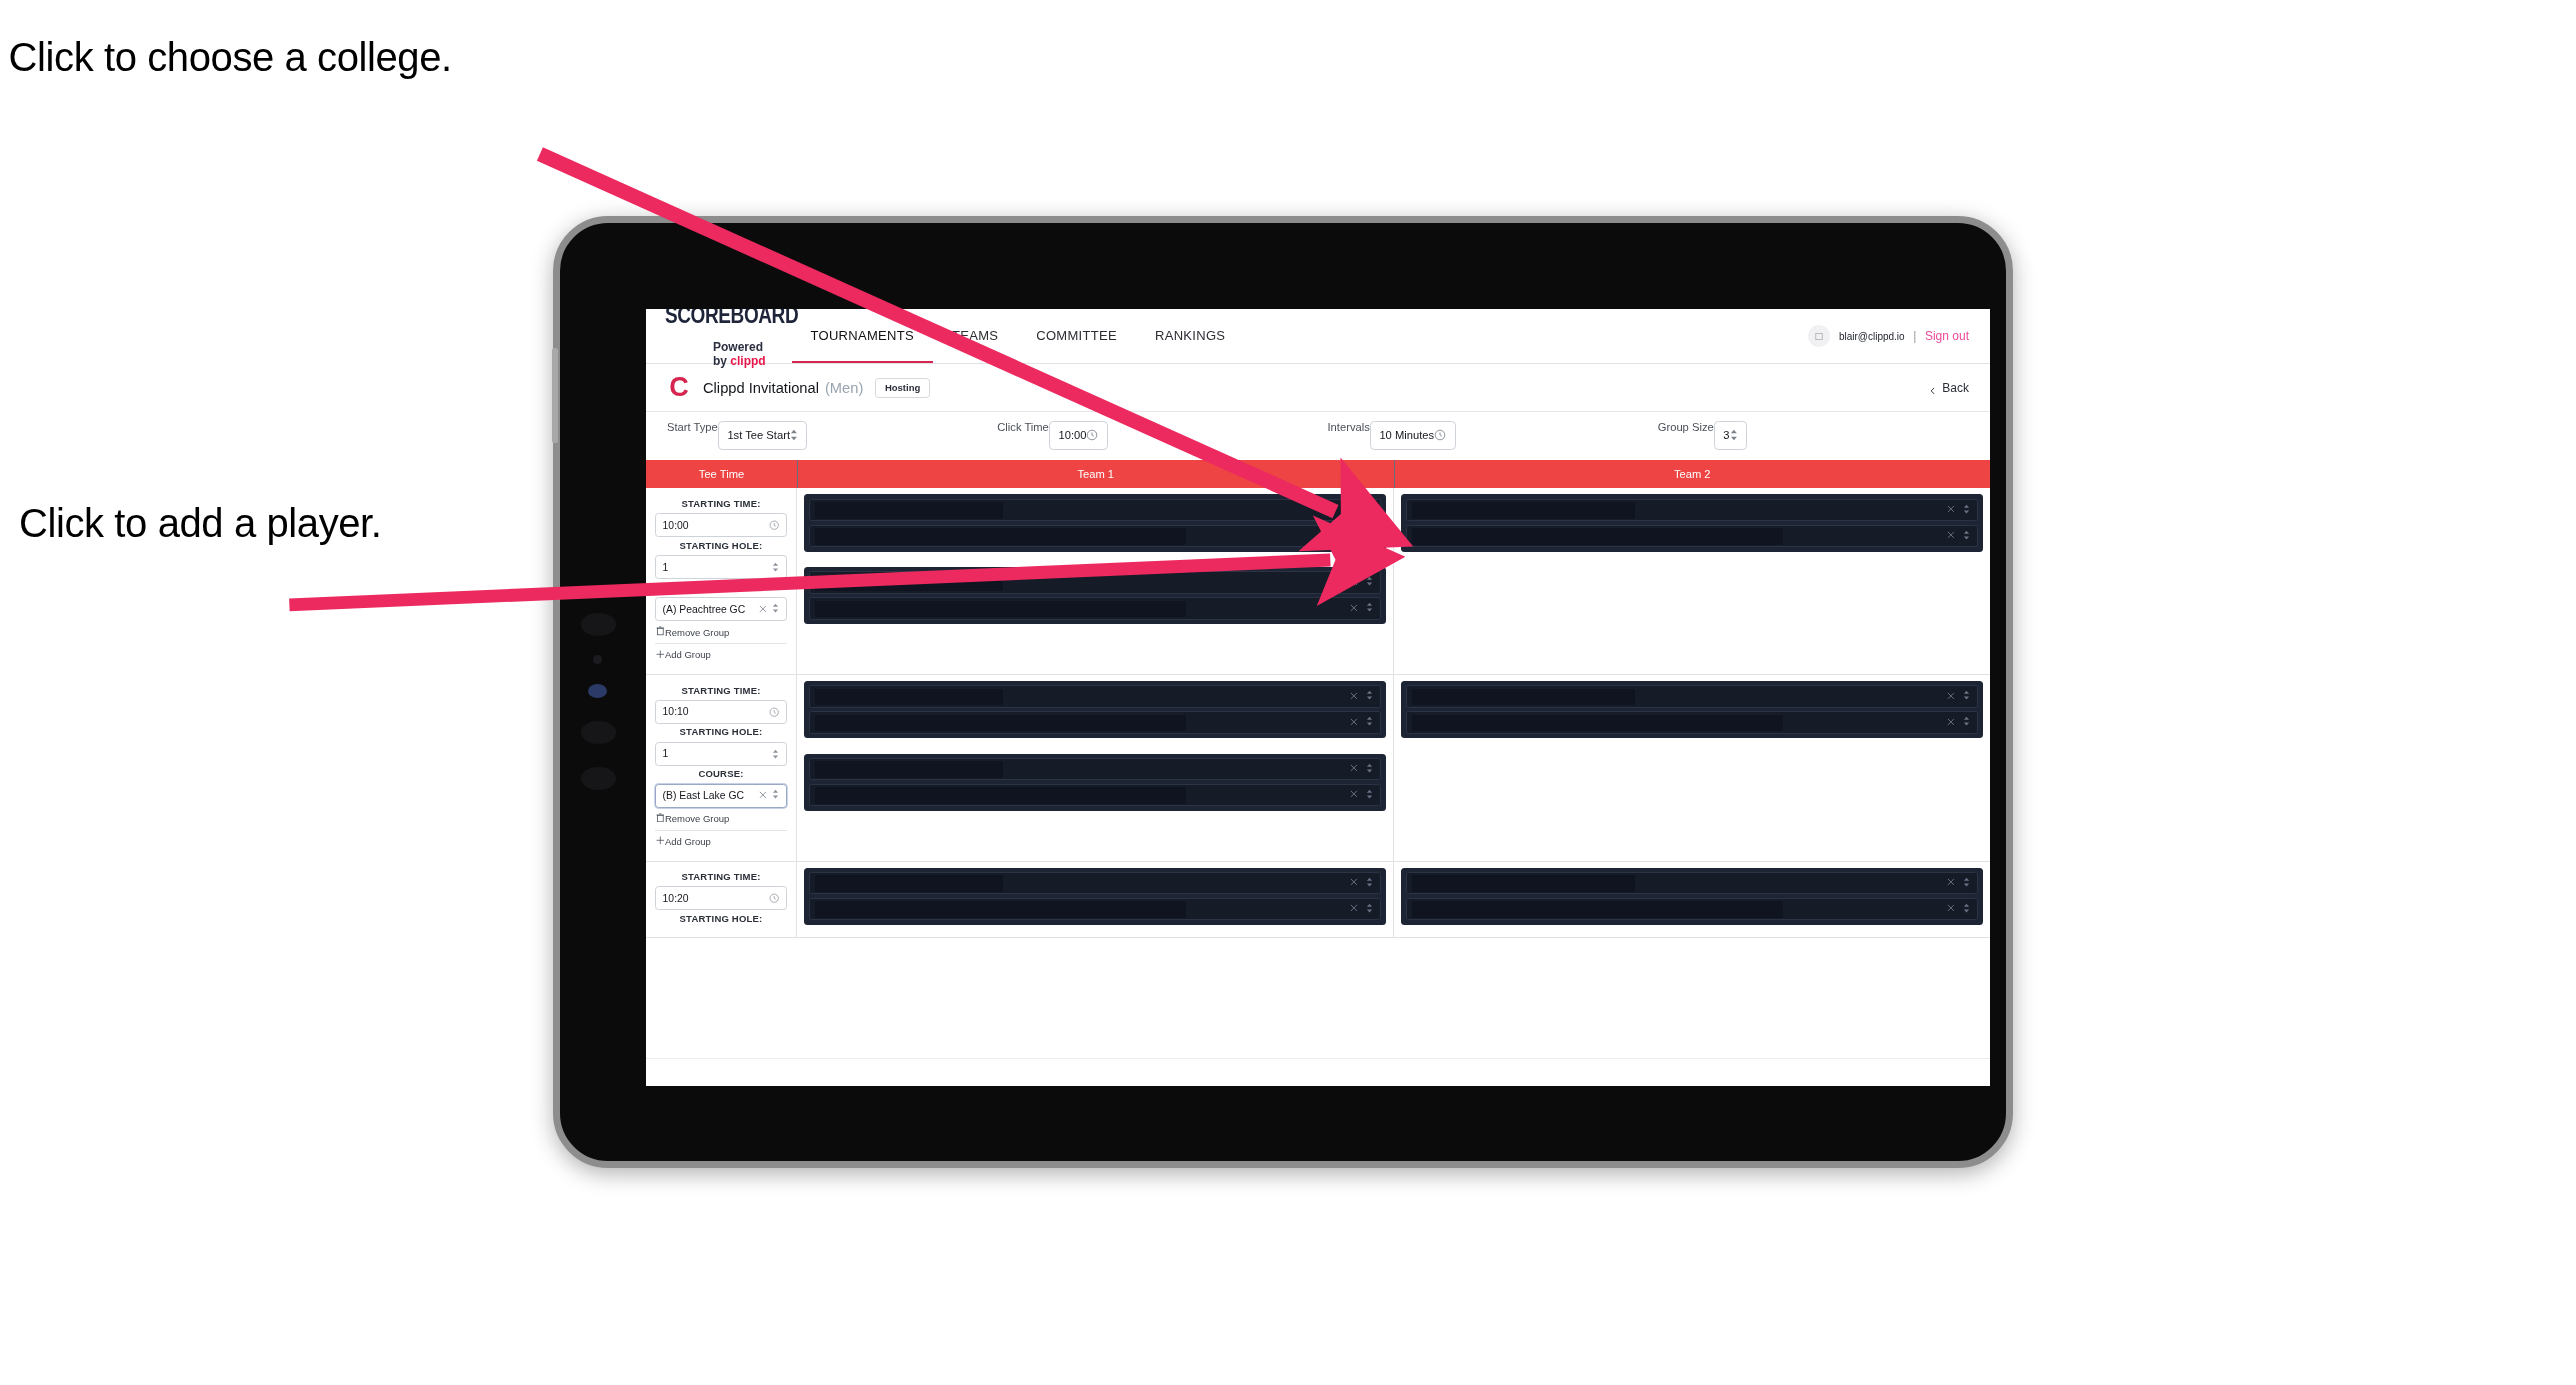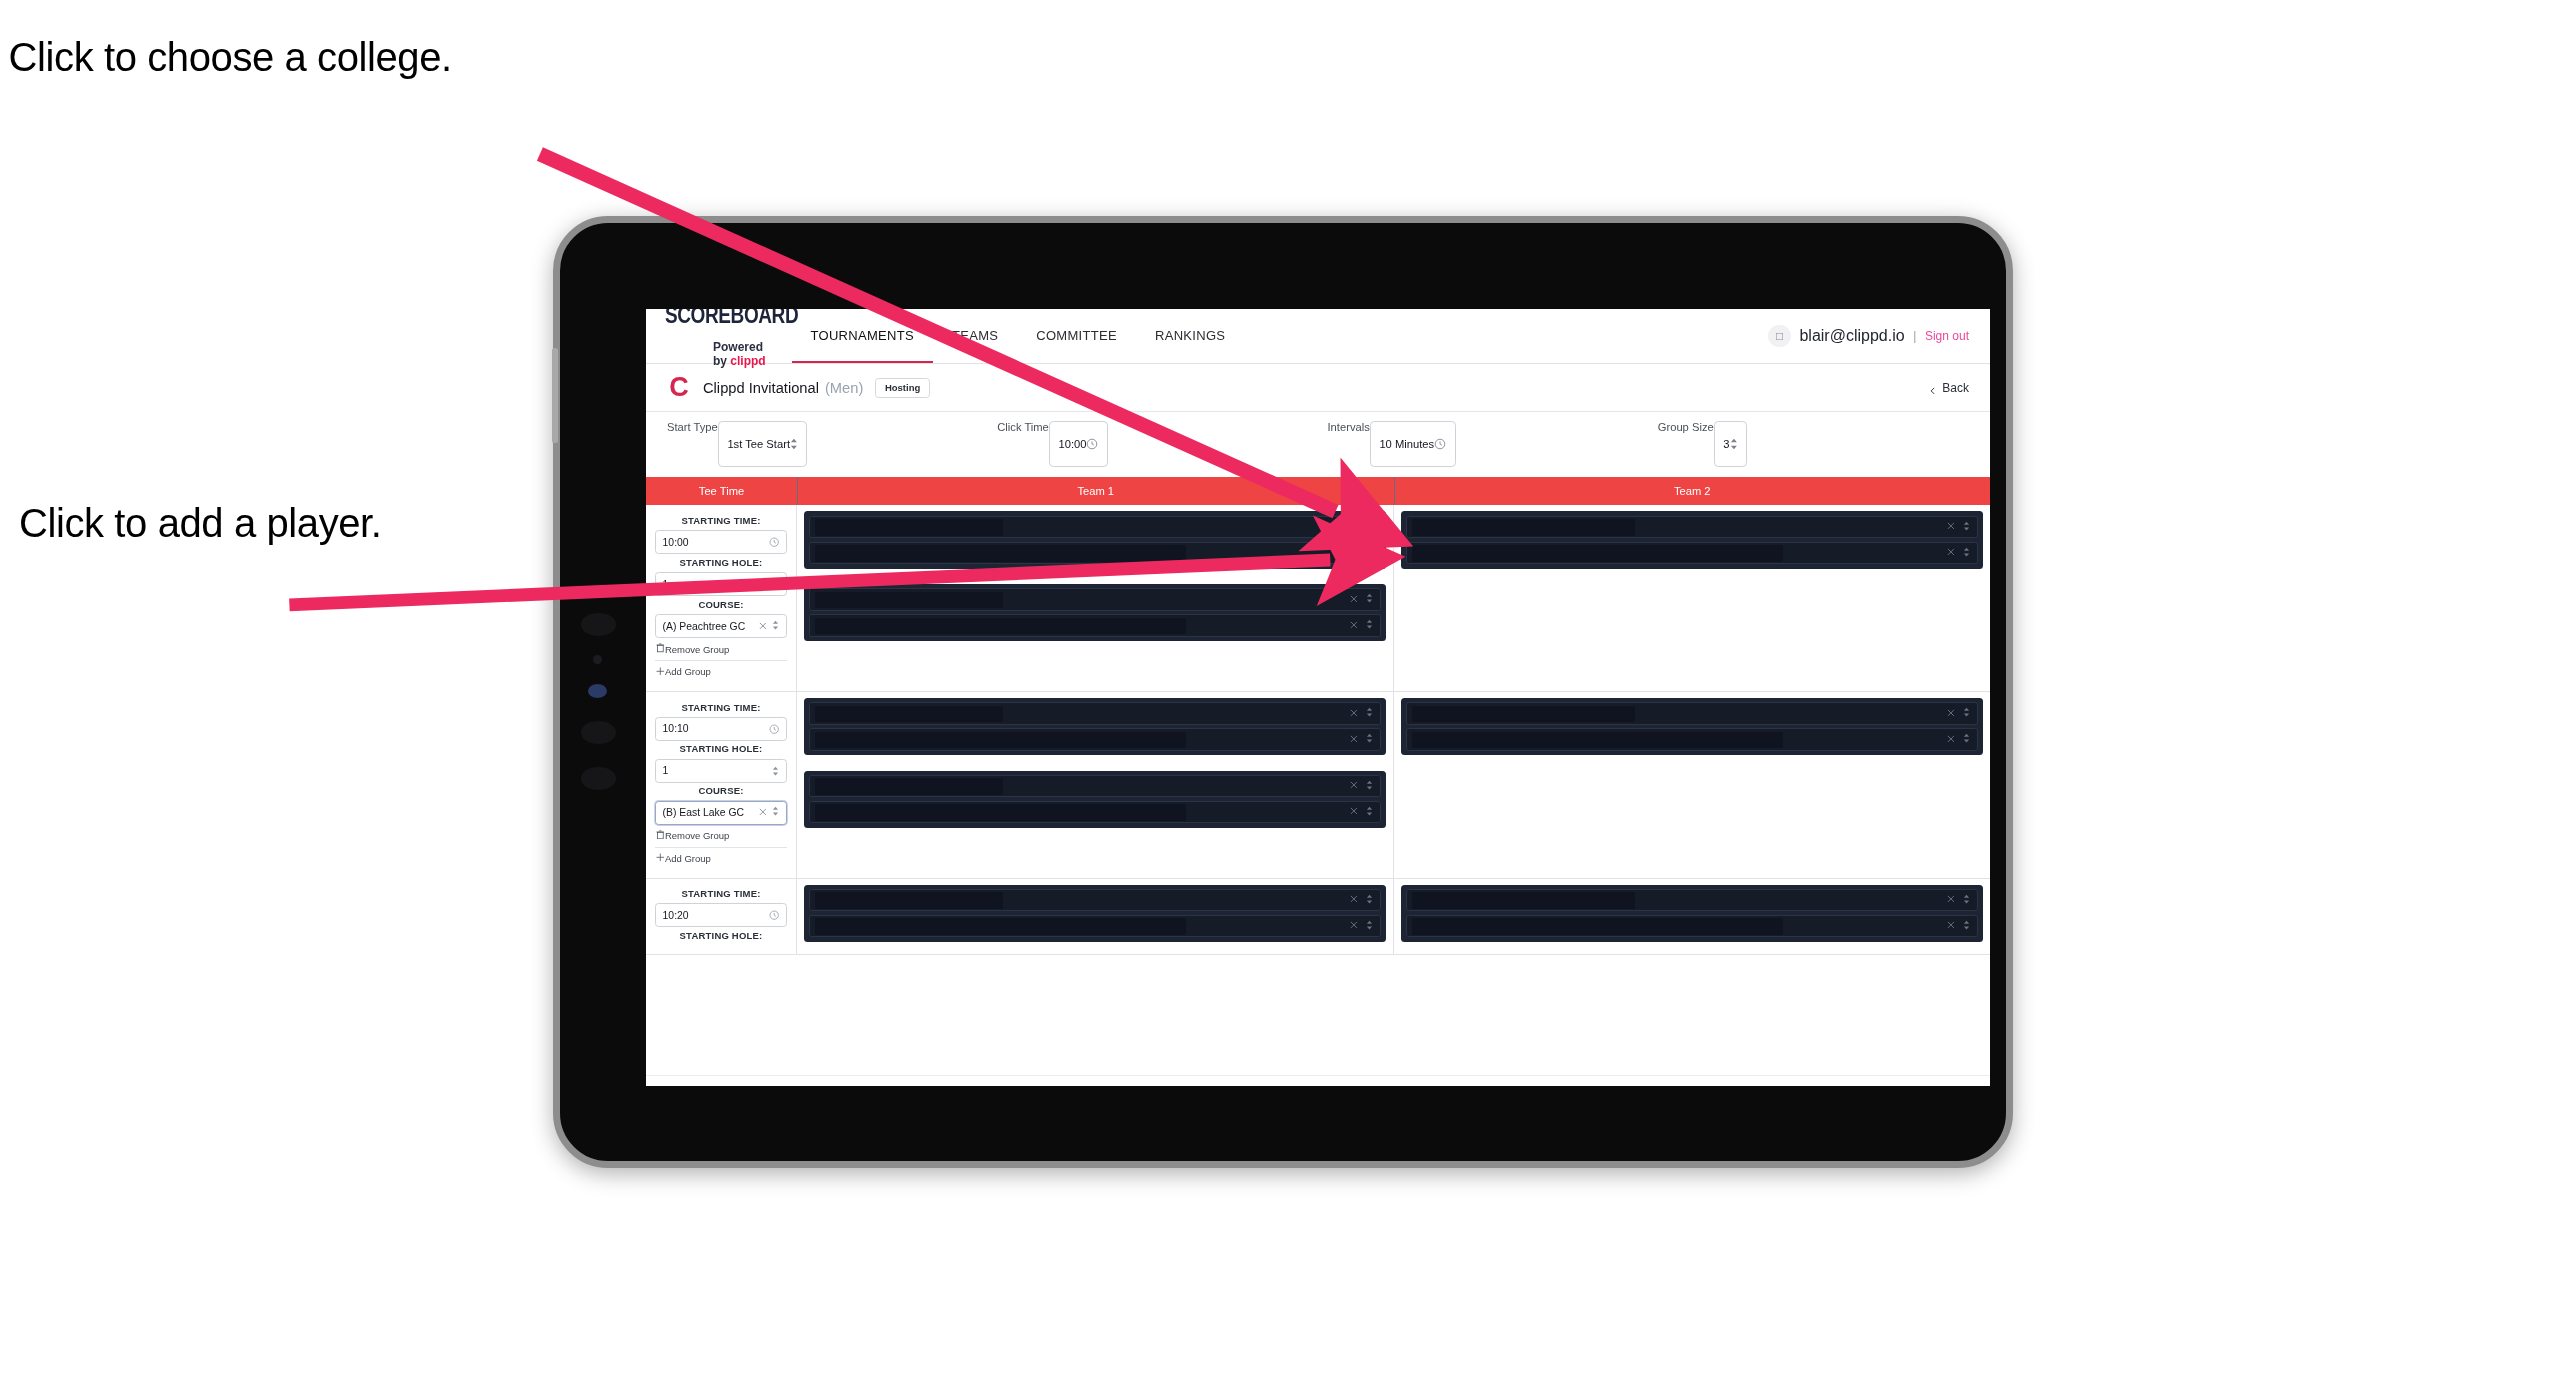--- a/index.html
+++ b/index.html
@@ -50,38 +50,38 @@
   .logo-sub{font-size:12px;color:#2b2f40;margin-top:16px;font-weight:bold;padding-left:48px;}
   .logo-sub .brand{color:#e8174b;}
   .navlinks{display:flex;align-items:stretch;margin-left:15.5px;}
   .navlink{
     display:flex;align-items:center;padding:0 19px;font-size:13px;color:#2c2c33;
     letter-spacing:0.3px;border-bottom:2.6px solid transparent;box-sizing:border-box;cursor:pointer;
   }
   .navlink.active{border-bottom-color:#d6264f;color:#111;}
   .nav-right{margin-left:auto;display:flex;align-items:center;padding-right:21px;gap:8.6px;}
   .avatar{width:22.5px;height:22.5px;border-radius:50%;background:#f1f1f3;display:flex;align-items:center;justify-content:center;font-size:9.5px;color:#8c8c94;}
-  .nav-right .email{font-size:16px;color:#22262e;}
+  .nav-right .email{font-size:10px;color:#22262e;}
   .nav-right .sep{font-size:12px;color:#9aa0a6;}
   .nav-right .signout{font-size:12px;color:#ec4899;cursor:pointer;}
 
   
   #tourbar{height:48px;display:flex;align-items:center;padding:0 21px;border-bottom:0.9px solid #e6e6e8;box-sizing:border-box;}
   .c-logo{width:24px;height:24px;display:flex;align-items:center;justify-content:center;font-size:27px;font-weight:bold;color:#d6264f;line-height:1;font-family:"Liberation Sans", sans-serif;}
   .tour-name{font-size:14.7px;color:#15171d;margin-left:12px;}
   .tour-gender{font-size:14.7px;color:#9aa3b0;margin-left:6px;}
   .hosting-chip{margin-left:12px;border:0.9px solid #d8d8dc;border-radius:3.5px;padding:3.5px 8.6px;font-size:9.5px;color:#2b2f38;font-weight:bold;}
   .back-link{margin-left:auto;font-size:12px;color:#2b2f38;display:flex;align-items:center;gap:6px;cursor:pointer;}
 
   
   #controls{display:flex;padding:8.6px 21px 10.4px 21px;gap:19px;box-sizing:border-box;}
   .ctl{flex:1;display:flex;flex-direction:row;}
   .ctl-label{font-size:11.2px;color:#4a4f58;margin-bottom:6px;}
   .ctl-box{
-    height:46px;border:0.9px solid #ced2d9;border-radius:4.3px;background:#fff;
+    height:29px;border:0.9px solid #ced2d9;border-radius:4.3px;background:#fff;
     display:flex;align-items:center;padding:0 8.6px;box-sizing:border-box;
   }
   .ctl-val{font-size:11.2px;color:#15171d;}
   .ctl-ico{margin-left:auto;color:#7c828c;font-size:11.2px;line-height:1;display:flex;align-items:center;}
 
   
   #tablehead{display:flex;background:#ef4444;color:#fff;height:28.5px;align-items:stretch;}
   #tablehead .th{display:flex;align-items:center;justify-content:center;font-size:11.2px;}
   .th-tee{width:151px;border-right:0.9px solid #666d7e;}
   .th-t1{flex:1;border-right:0.9px solid #666d7e;}

